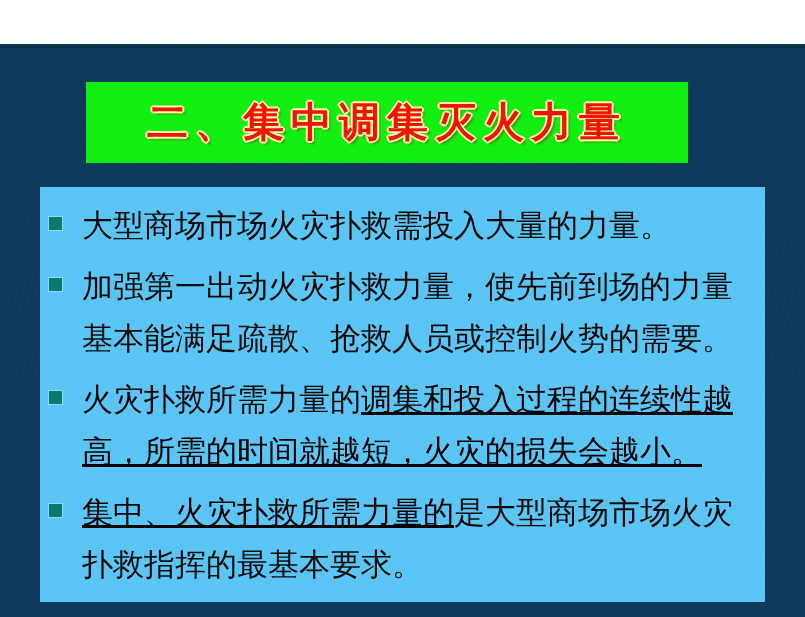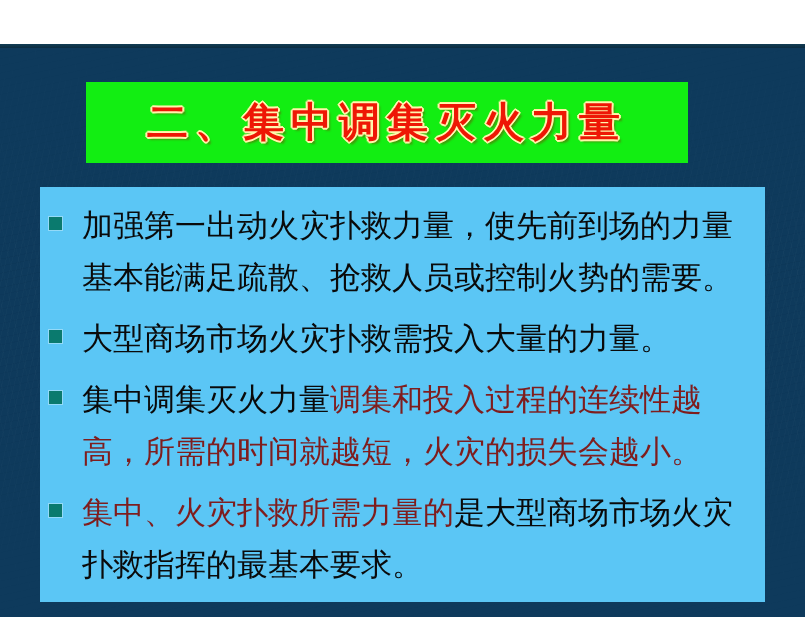--- a/index.html
+++ b/index.html
@@ -147,48 +147,49 @@
 
   .bullet-text {
     font-family: "DejaVu Sans", "Liberation Sans", sans-serif;
     font-size: 31px;
     line-height: 52px;
     color: #0a0a0a;
     letter-spacing: 0px;
     word-break: break-all;
   }
   .bullet-text .hl {
-    color: #7f1d1d;
+    color: #000000;
+    text-decoration: underline;
   }
 </style>
 </head>
 <body>
 
 <div id="slide">
 
   <div id="top-strip"></div>
   <div id="texture"></div>
 
   <div id="title-banner">
     <div id="title-text">二、集中调集灭火力量</div>
   </div>
 
   <div id="content-panel">
     <div id="bullet-list">
         <div class="bullet-row">
           <span class="bullet-marker"></span>
+          <div class="bullet-text"><span>大型商场市场火灾扑救需投入大量的力量。</span></div>
+        </div>
+        <div class="bullet-row">
+          <span class="bullet-marker"></span>
           <div class="bullet-text"><span>加强第一出动火灾扑救力量，使先前到场的力量基本能满足疏散、抢救人员或控制火势的需要。</span></div>
         </div>
         <div class="bullet-row">
           <span class="bullet-marker"></span>
-          <div class="bullet-text"><span>大型商场市场火灾扑救需投入大量的力量。</span></div>
-        </div>
-        <div class="bullet-row">
-          <span class="bullet-marker"></span>
-          <div class="bullet-text"><span>集中调集灭火力量</span><span class="hl">调集和投入过程的连续性越高，所需的时间就越短，火灾的损失会越小。</span></div>
+          <div class="bullet-text"><span>火灾扑救所需力量的</span><span class="hl">调集和投入过程的连续性越高，所需的时间就越短，火灾的损失会越小。</span></div>
         </div>
         <div class="bullet-row">
           <span class="bullet-marker"></span>
           <div class="bullet-text"><span class="hl">集中、火灾扑救所需力量的</span><span>是大型商场市场火灾扑救指挥的最基本要求。</span></div>
         </div>
       </div>
   </div>
 
 </div>
 

